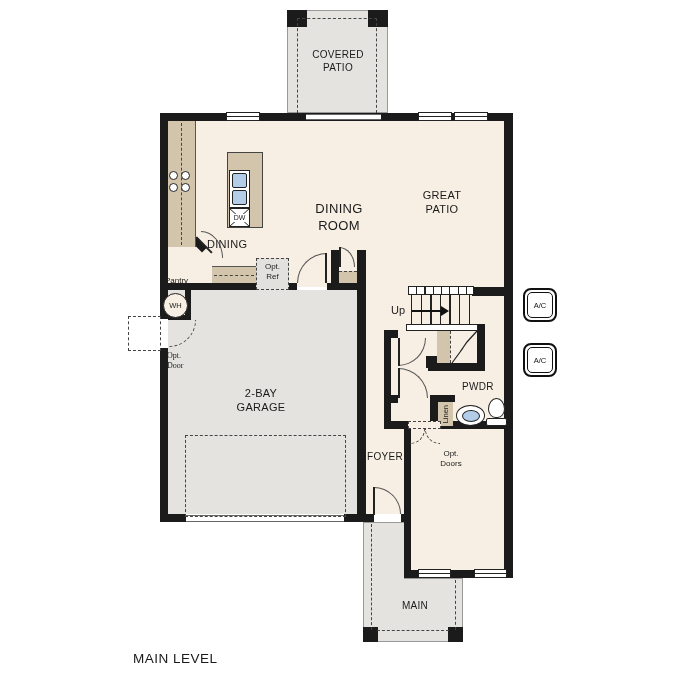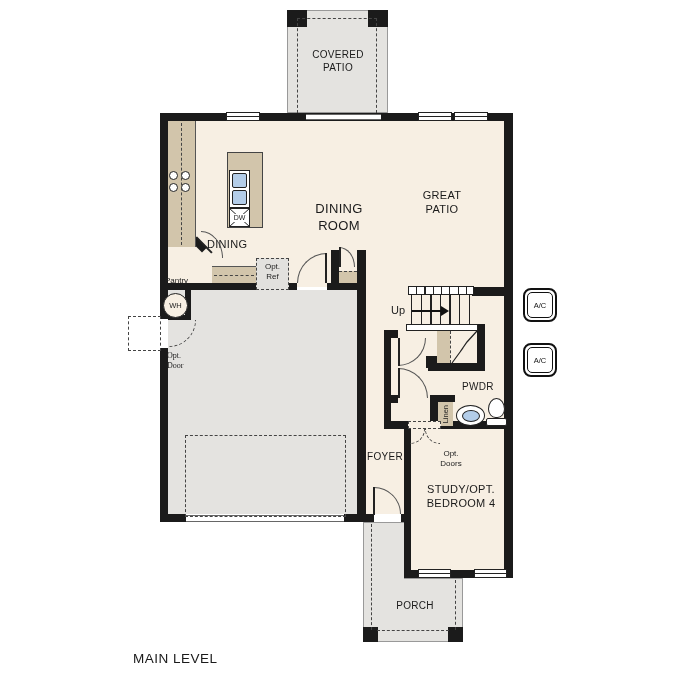--- a/index.html
+++ b/index.html
@@ -41,21 +41,21 @@
   <div class="floor" style="left:411px;top:429px;width:93px;height:141px;background:#f7efe3;"></div>
   <div class="floor" style="left:168px;top:290px;width:190px;height:224px;background:#e4e3e0;"></div>
 
   <div class="abs" style="left:363px;top:522px;width:41px;height:120px;background:#e4e3e0;border:1px solid #999;border-right:none;box-sizing:border-box;"></div>
   <div class="abs" style="left:404px;top:578px;width:59px;height:64px;background:#e4e3e0;border:1px solid #999;border-left:none;box-sizing:border-box;"></div>
   <div class="wall" style="left:363px;top:627px;width:15px;height:15px;"></div>
   <div class="wall" style="left:448px;top:627px;width:15px;height:15px;"></div>
   <div class="dash" style="left:371px;top:524px;width:0;height:106px;border-left-width:1.4px;"></div>
   <div class="dash" style="left:377px;top:630px;width:72px;height:0;border-top-width:1.4px;"></div>
   <div class="dash" style="left:455px;top:580px;width:0;height:50px;border-left-width:1.4px;"></div>
-  <div class="lbl" style="left:385px;top:599px;width:60px;font-size:10px;">PORCH</div>
+  <div class="lbl" style="left:385px;top:599px;width:60px;font-size:10px;">MAIN</div>
 
   <div class="wall" style="left:160px;top:113px;width:353px;height:8px;"></div>
   <div class="wall" style="left:160px;top:113px;width:8px;height:409px;"></div>
   <div class="wall" style="left:504px;top:113px;width:9px;height:465px;"></div>
   <div class="wall" style="left:160px;top:514px;width:26px;height:8px;"></div>
   <div class="wall" style="left:344px;top:514px;width:30px;height:8px;"></div>
   <div class="wall" style="left:401px;top:514px;width:10px;height:8px;"></div>
   <div class="wall" style="left:160px;top:283px;width:137px;height:7px;"></div>
   <div class="wall" style="left:327px;top:283px;width:39px;height:7px;"></div>
   <div class="wall" style="left:331px;top:250px;width:8px;height:36px;"></div>
@@ -121,20 +121,21 @@
   <div class="abs" style="left:339px;top:271px;width:18px;height:12px;background:#d2c5ab;border-top:1.2px dashed #444;box-sizing:border-box;"></div>
   <div class="arc" style="left:339px;top:247px;width:16px;height:20px;border-top-width:1.2px;border-right-width:1.2px;border-top-right-radius:100%;"></div>
   <div class="leaf" style="left:339px;top:247px;width:2px;height:20px;"></div>
 
   <div class="circle" style="left:163px;top:293px;width:25px;height:25px;background:#f7efe3;"></div>
   <div class="sm" style="left:163px;top:301px;width:25px;text-align:center;font-size:7.5px;">WH</div>
   <div class="dash" style="left:128px;top:316px;width:33px;height:35px;border-width:1.4px;border-style:dashed;"></div>
   <div class="arc dsh" style="left:169px;top:320px;width:27px;height:27px;border-bottom-width:1.2px;border-right-width:1.2px;border-bottom-right-radius:100%;border-style:dashed;"></div>
   <div class="sm" style="left:167px;top:351px;width:28px;font-family:Liberation Serif, serif;">Opt. Door</div>
   <div class="dash" style="left:185px;top:435px;width:161px;height:82px;border-width:1.4px;border-style:dashed;"></div>
+  <div class="lbl" style="left:221px;top:386px;width:80px;font-size:11px;">2-BAY GARAGE</div>
 
   <div class="rail" style="left:408px;top:286px;width:66px;height:9px;"></div>
   <div class="treads" style="left:411px;top:295px;width:64px;height:30px;"></div>
   <div class="abs" style="left:406px;top:324px;width:72px;height:7px;background:#fff;border:1.4px solid #222;box-sizing:border-box;"></div>
   <div class="sm" style="left:391px;top:304px;font-size:11px;">Up</div>
   <div class="abs" style="left:412px;top:310px;width:30px;height:2px;background:#111;"></div>
   <div class="abs" style="left:441px;top:306px;width:0;height:0;border-left:8px solid #111;border-top:5px solid transparent;border-bottom:5px solid transparent;"></div>
 
   <div class="abs" style="left:437px;top:331px;width:13px;height:32px;background:#d2c5ab;"></div>
   <div class="dash" style="left:450px;top:331px;width:0;height:32px;border-left-width:1.2px;"></div>
@@ -157,21 +158,20 @@
   <div class="abs" style="left:486px;top:418px;width:21px;height:8px;background:#fff;border:1.5px solid #222;border-radius:2px;box-sizing:border-box;"></div>
 
   <div class="lbl" style="left:364px;top:450px;width:42px;font-size:10px;">FOYER</div>
   <div class="arc" style="left:374px;top:487px;width:27px;height:27px;border-top-width:1.2px;border-right-width:1.2px;border-top-right-radius:100%;"></div>
   <div class="leaf" style="left:373px;top:487px;width:2.4px;height:28px;"></div>
 
   <div class="dash" style="left:408px;top:421px;width:33px;height:8px;border-width:1.3px;border-style:dashed;background:#f7efe3;"></div>
   <div class="arc dsh" style="left:410px;top:429px;width:15px;height:15px;border-bottom-width:1.2px;border-right-width:1.2px;border-bottom-right-radius:100%;border-style:dashed;"></div>
   <div class="arc dsh" style="left:425px;top:429px;width:15px;height:15px;border-bottom-width:1.2px;border-left-width:1.2px;border-bottom-left-radius:100%;border-style:dashed;"></div>
   <div class="sm" style="left:434px;top:449px;width:34px;text-align:center;">Opt. Doors</div>
-  <div class="lbl" style="left:413px;top:482px;width:96px;font-size:11px;">STUDY/OPT. BEDROOM 4</div>
 
   <div class="lbl" style="left:308px;top:175px;width:62px;font-size:13px;margin-top:26px;">DINING ROOM</div>
   <div class="lbl" style="left:410px;top:188px;width:64px;font-size:11px;">GREAT PATIO</div>
   <div class="lbl" style="left:207px;top:237px;width:76px;font-size:11px;text-align:left;white-space:nowrap;">DINING</div>
 
   <div class="abs" style="left:523px;top:288px;width:34px;height:34px;background:#fff;border:2px solid #111;border-radius:8px;box-sizing:border-box;">
     <div class="abs" style="left:2px;top:2px;width:26px;height:26px;border:1.4px solid #111;border-radius:5px;box-sizing:border-box;display:flex;align-items:center;justify-content:center;">
       <span style="font-size:7.5px;color:#111;">A/C</span>
     </div>
   </div>

